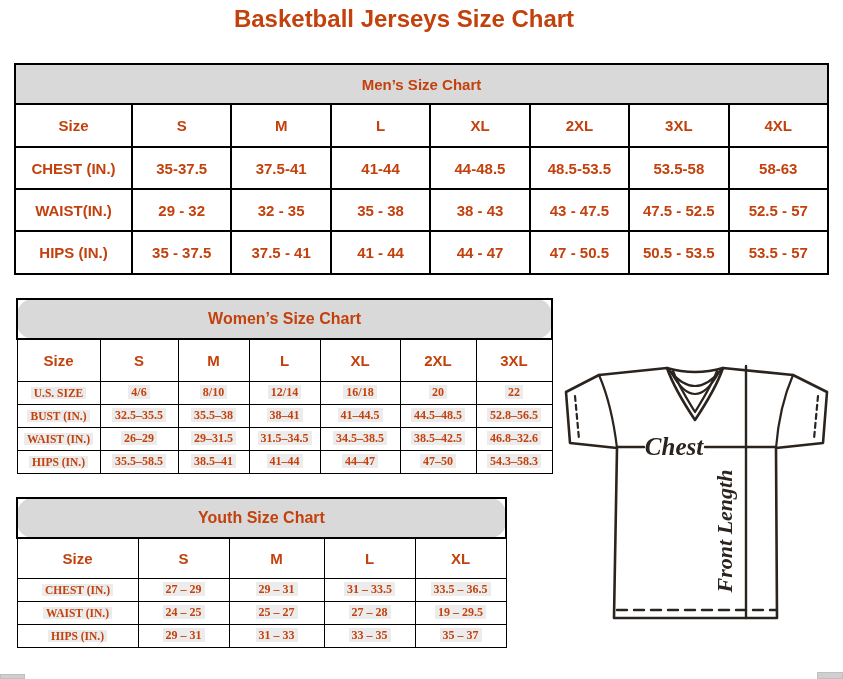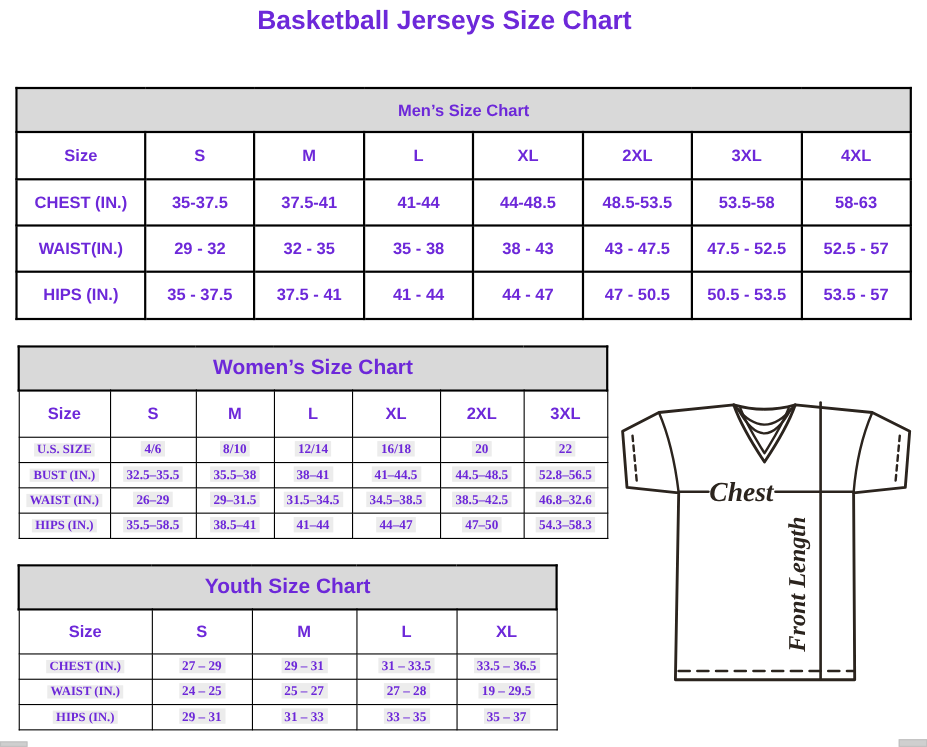--- a/index.html
+++ b/index.html
@@ -1,29 +1,29 @@
 <!DOCTYPE html>
 <html><head>
 <meta charset="utf-8">
 <style>
   html,body{margin:0;padding:0;background:#fff;}
   .sheet{position:relative;width:843px;height:679px;background:#ffffff;overflow:hidden;
-         font-family:"Liberation Sans",sans-serif;color:#6d28d9;}
+         font-family:"Liberation Sans",sans-serif;color:#c2410c;}
   .page-title{position:absolute;left:0;top:5px;width:808px;margin:0;text-align:center;
               font-size:24px;font-weight:bold;letter-spacing:0;}
-  table{position:absolute;border-collapse:collapse;table-layout:fixed;background:#fff;margin-top:16px;}
+  table{position:absolute;border-collapse:collapse;table-layout:fixed;background:#fff;}
   td{border:2px solid #000;text-align:center;vertical-align:middle;padding:0;
      font-weight:bold;overflow:hidden;white-space:nowrap;}
   .hdr-row td{background:#d9d9d9;font-size:17px;}
   .tbl-men{left:14px;top:63px;width:815px;}
   .tbl-men td{font-size:15px;}
   .tbl-women{left:16px;top:298px;width:535px;}
   .tbl-youth{left:16px;top:497px;width:489px;}
   .tbl-women td,.tbl-youth td{border-width:1.5px;font-size:15px;}
-  .tbl-women .hdr-row td,.tbl-youth .hdr-row td{font-size:19px;border-width:2px;}
+  .tbl-women .hdr-row td,.tbl-youth .hdr-row td{font-size:16px;border-width:2px;border-radius:16px;}
   .small-row td{font-size:12px;}
   .small-row .row-label{font-size:11.5px;}
   .hl{background:#ececec;padding:0 3px;font-family:Liberation Serif, serif;}
   .jersey-wrap{position:absolute;left:556px;top:363px;width:286px;height:262px;}
   .scroll-stub{position:absolute;background:#cfcfcf;border:1px solid #c0c0c0;box-sizing:border-box;}
   .scroll-stub.left{left:0;top:674px;width:25px;height:5px;}
   .scroll-stub.right{left:817px;top:672px;width:26px;height:7px;}
 </style>
 </head>
 <body>

